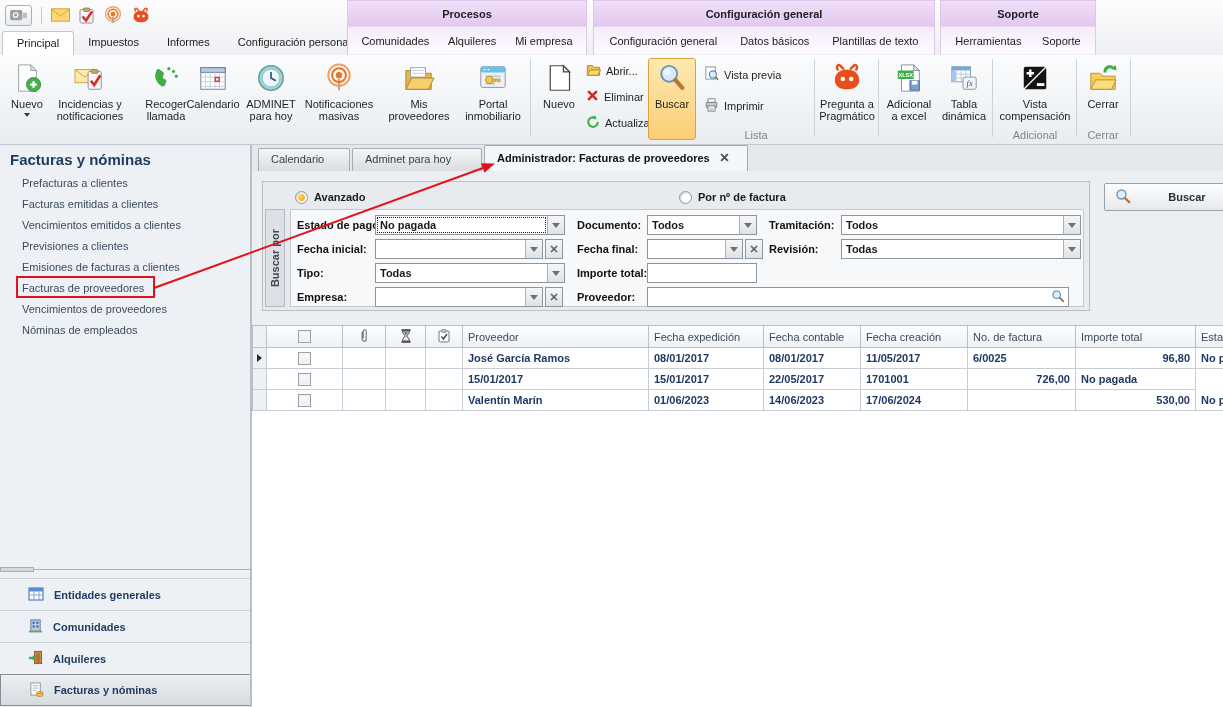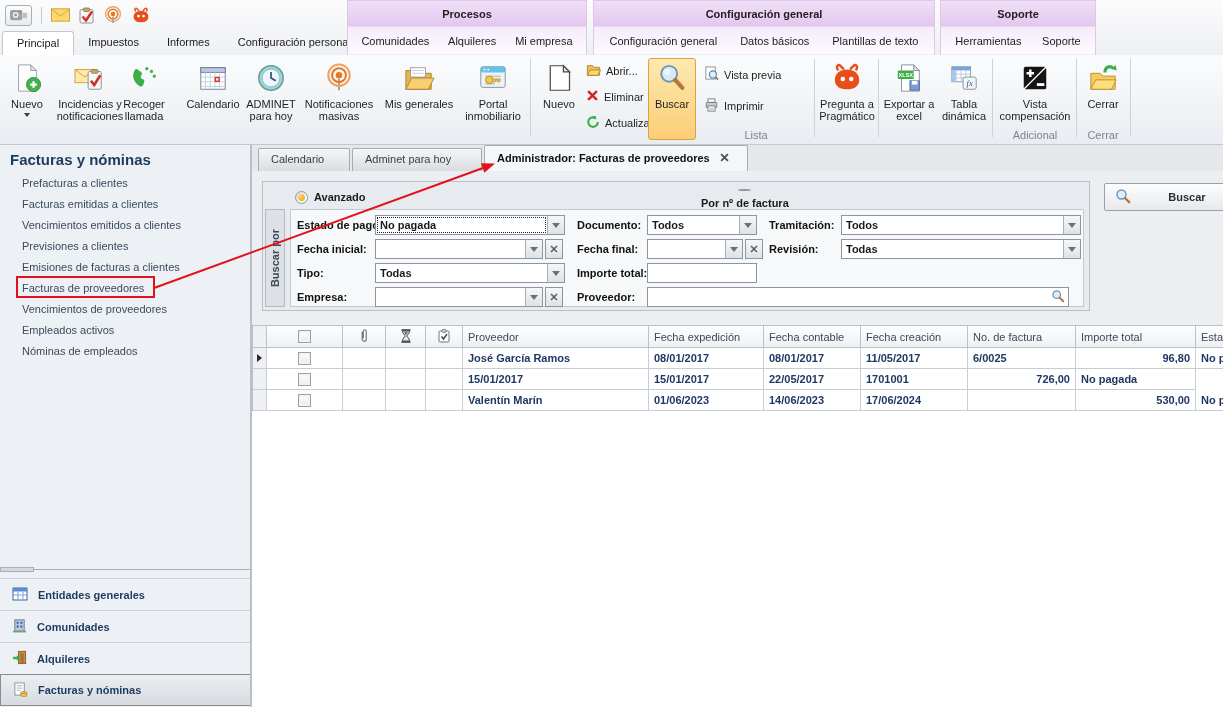--- a/index.html
+++ b/index.html
@@ -44,21 +44,21 @@
   
   .sidebar { position:absolute; top:145px; left:0; width:272px; bottom:0; background:#edf1f6; }
   .sb-title { position:absolute; top:6px; left:10px; font-size:15px; font-weight:bold; color:#1d3a5f; }
   .sb-collapse { position:absolute; top:8px; right:16px; color:#5a6572; font-size:13px; }
   .sb-items { position:absolute; top:28px; left:22px; right:16px; }
   .nav-item { height:21px; line-height:21px; color:#3b4a5c; white-space:nowrap; }
   .sb-split { position:absolute; top:424px; left:0; right:0; height:4px; border-top:1px solid #a9afb6; }
   .sb-split-grip { position:absolute; top:-3px; left:0; width:34px; height:5px; background:#d4d9de; border:1px solid #a9afb6; }
   .sb-dots { position:absolute; top:436px; right:3px; width:4px; color:#8a9099; font-size:9px; line-height:5px; letter-spacing:0; }
   .bnav { position:absolute; left:0; right:0; height:32px; display:flex; align-items:center; gap:10px;
-          padding-left:12px; font-weight:bold; color:#1d3a5f; border-top:1px solid #ccd2d8; }
+          padding-left:28px; font-weight:bold; color:#1d3a5f; border-top:1px solid #ccd2d8; }
   .bnav.sel { background:linear-gradient(#eceef1,#d7dbe0); border:1px solid #858c94; }
   .vdiv { position:absolute; top:145px; left:250px; width:2px; bottom:0; background:#b9bfc7; }
 
   
   .content { position:absolute; top:145px; left:252px; right:0; bottom:0; background:#fff; }
   .tabstrip { position:absolute; top:0; left:0; right:0; height:26px; background:#e5e8ea; }
   .dtab { position:absolute; top:3px; height:23px; line-height:21px; padding:0 12px;
           background:linear-gradient(#f4f5f6,#dadde0); border:1px solid #a6abb1; border-bottom:none;
           border-radius:2px 2px 0 0; color:#3a4148; }
   .dtab.active { top:0; height:26px; line-height:25px; background:#f4f6f7; font-weight:bold; color:#111;
@@ -211,21 +211,21 @@
             <rect x="1" y="7" width="21" height="14" fill="#ffe9a8" stroke="#c9a13b"></rect>
             <path d="M1 7l10.5 8L22 7" fill="none" stroke="#c9a13b"></path>
             <rect x="15" y="9" width="14" height="19" rx="1.5" fill="#f4f6f8" stroke="#8a9099"></rect>
             <rect x="18.5" y="7" width="7" height="4" rx="1" fill="#c8a76a" stroke="#8a7344" stroke-width=".8"></rect>
             <path d="M18 19l3.5 4.5L28 13" fill="none" stroke="#d22d26" stroke-width="2.8"></path>
           </svg>
       </div>
       <div class="rlb">Incidencias y notificaciones</div>
     </div>
 
-    <div class="rbtn" style="left:118px;width:52px;">
+    <div class="rbtn" style="left:140px;width:52px;">
       <div class="ric">
         <svg width="30" height="30" viewBox="0 0 32 32">
             <g transform="rotate(-18 16 16)">
               <path d="M9 5 C4 10 4 17 9 23 c1.2 1.2 3 1 4-.3l2-2.7 c.8-1.1.4-2.6-.8-3.4 -1.6-1.1-1.6-3.1 0-4.2 1.2-.8 1.6-2.3.8-3.4l-2-2.7 C12 4 10.2 3.8 9 5z" fill="#3fae49"></path>
             </g>
             <circle cx="19" cy="6" r="1.7" fill="#3fae49"></circle>
             <circle cx="24" cy="9" r="1.7" fill="#3fae49"></circle>
             <circle cx="27" cy="14" r="1.7" fill="#3fae49"></circle>
           </svg>
       </div>
@@ -269,21 +269,21 @@
 
     <div class="rbtn" style="left:380px;width:78px;">
       <div class="ric">
         <svg width="32" height="30" viewBox="0 0 34 32">
             <path d="M3 8h10l3 3h14v17H3z" fill="#e8b64c" stroke="#a9822f"></path>
             <rect x="8" y="5" width="16" height="10" fill="#fff" stroke="#9aa0a6"></rect>
             <path d="M10 8h12M10 11h12" stroke="#c6ccd2"></path>
             <path d="M3 28l6-12h24l-6 12z" fill="#f7cf6f" stroke="#a9822f"></path>
           </svg>
       </div>
-      <div class="rlb">Mis generales</div>
+      <div class="rlb">Mis proveedores</div>
     </div>
 
     <div class="rbtn" style="left:460px;width:66px;">
       <div class="ric">
         <svg width="30" height="30" viewBox="0 0 32 32">
             <rect x="3" y="4" width="26" height="22" rx="2" fill="#eef2f5" stroke="#8a9099"></rect>
             <rect x="3" y="4" width="26" height="6" rx="2" fill="#62c4ea"></rect>
             <circle cx="7" cy="7" r="1" fill="#fff"></circle>
             <circle cx="11" cy="7" r="1" fill="#fff"></circle>
             <path d="M8 14h16M8 18h16M8 22h10" stroke="#b9c2cb" stroke-width="1.6"></path>
@@ -381,21 +381,21 @@
       <div class="ric">
         <svg width="30" height="30" viewBox="0 0 32 32">
             <path d="M8 2h13l6 6v22H8z" fill="#fff" stroke="#8a9099"></path>
             <path d="M21 2l6 6h-6z" fill="#e0e4e8" stroke="#8a9099"></path>
             <rect x="4" y="8" width="17" height="9" rx="1" fill="#3fae49"></rect>
             <text x="12.5" y="14.7" font-size="6" fill="#fff" text-anchor="middle" font-family="Liberation Sans, sans-serif" font-weight="bold">XLSX</text>
             <rect x="17" y="19" width="10" height="10" fill="#7a9ecf" stroke="#4a6fa5"></rect>
             <rect x="19" y="19" width="6" height="4" fill="#fff"></rect>
           </svg>
       </div>
-      <div class="rlb">Exportar a excel</div>
+      <div class="rlb">Adicional a excel</div>
     </div>
 
     <div class="rbtn" style="left:938px;width:52px;">
       <div class="ric">
         <svg width="30" height="30" viewBox="0 0 32 32">
             <rect x="3" y="4" width="20" height="16" fill="#fff" stroke="#7d9bbd"></rect>
             <rect x="3" y="4" width="20" height="4" fill="#7aa7d9"></rect>
             <rect x="3" y="8" width="5" height="12" fill="#a8c6e8"></rect>
             <path d="M8 12h15M8 16h15M13 8v12M18 8v12" stroke="#b9c9dd"></path>
             <rect x="15" y="15" width="14" height="13" rx="2" fill="#f2f6fa" stroke="#8a9099"></rect>
@@ -442,21 +442,20 @@
     <div class="sb-title">Facturas y nóminas</div>
     <div class="sb-collapse">‹</div>
     <div class="sb-items">
         <div class="nav-item">Prefacturas a clientes</div>
         <div class="nav-item">Facturas emitidas a clientes</div>
         <div class="nav-item">Vencimientos emitidos a clientes</div>
         <div class="nav-item">Previsiones a clientes</div>
         <div class="nav-item">Emisiones de facturas a clientes</div>
         <div class="nav-item">Facturas de proveedores</div>
         <div class="nav-item">Vencimientos de proveedores</div>
-        <div class="nav-item">Empleados activos</div>
         <div class="nav-item">Nóminas de empleados</div>
       </div>
 
     <div class="sb-split">
       <div class="sb-split-grip"></div>
     </div>
     <div class="sb-dots">•<br>•<br>•</div>
 
     <div class="bnav" style="top:433px;">
       <span><svg width="16" height="14" viewBox="0 0 16 14">
@@ -514,21 +513,21 @@
     <div class="szone">
       <div class="spanel">
         <div class="stab">
             <span>Buscar por</span>
           </div>
 
         <div class="radio-row" style="left:32px;">
           <span class="radio sel"></span>
           <span>Avanzado</span>
         </div>
-        <div class="radio-row" style="left:438px;flex-direction:column;">
+        <div class="radio-row" style="left:416px;">
           <span class="radio"></span>
           <span>Por nº de factura</span>
         </div>
 
         <div class="sfields">
 
           <div class="flabel" style="left:6px;top:5px;">Estado de pago:</div>
           <div class="combo focus" style="left:84px;top:5px;width:190px;">
             <span class="val">No pagada</span>
               <span class="dd"></span>

